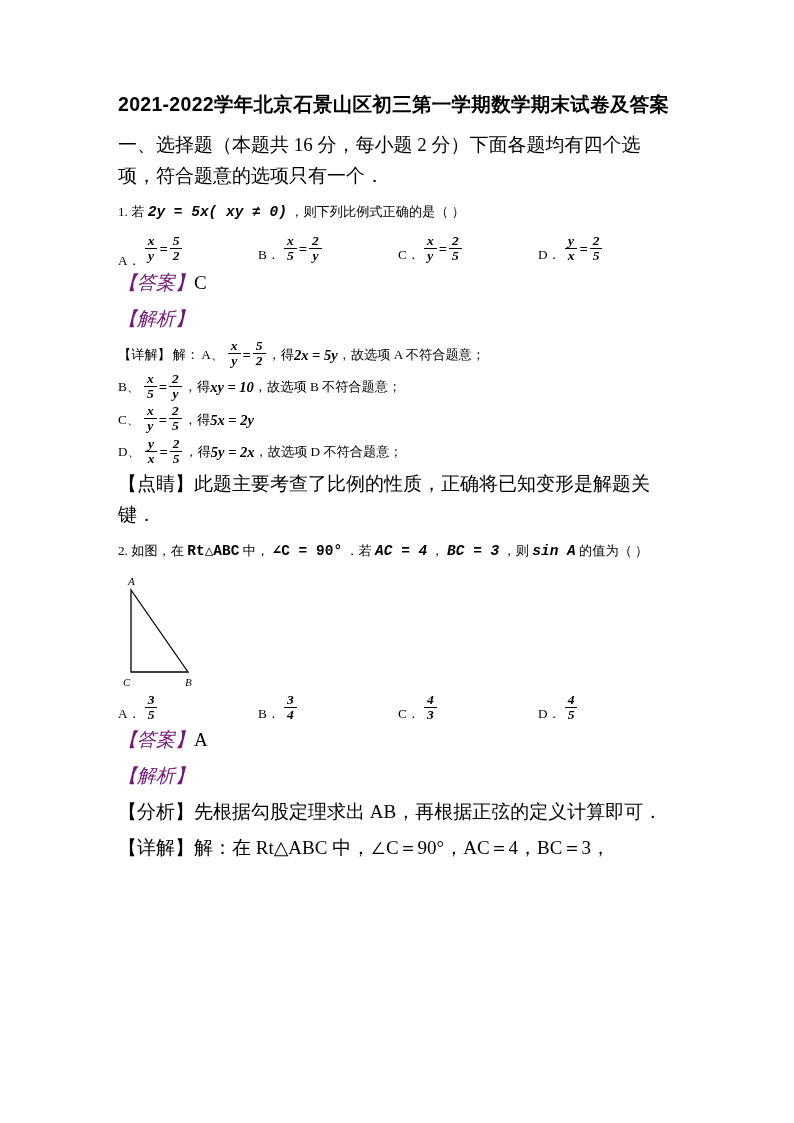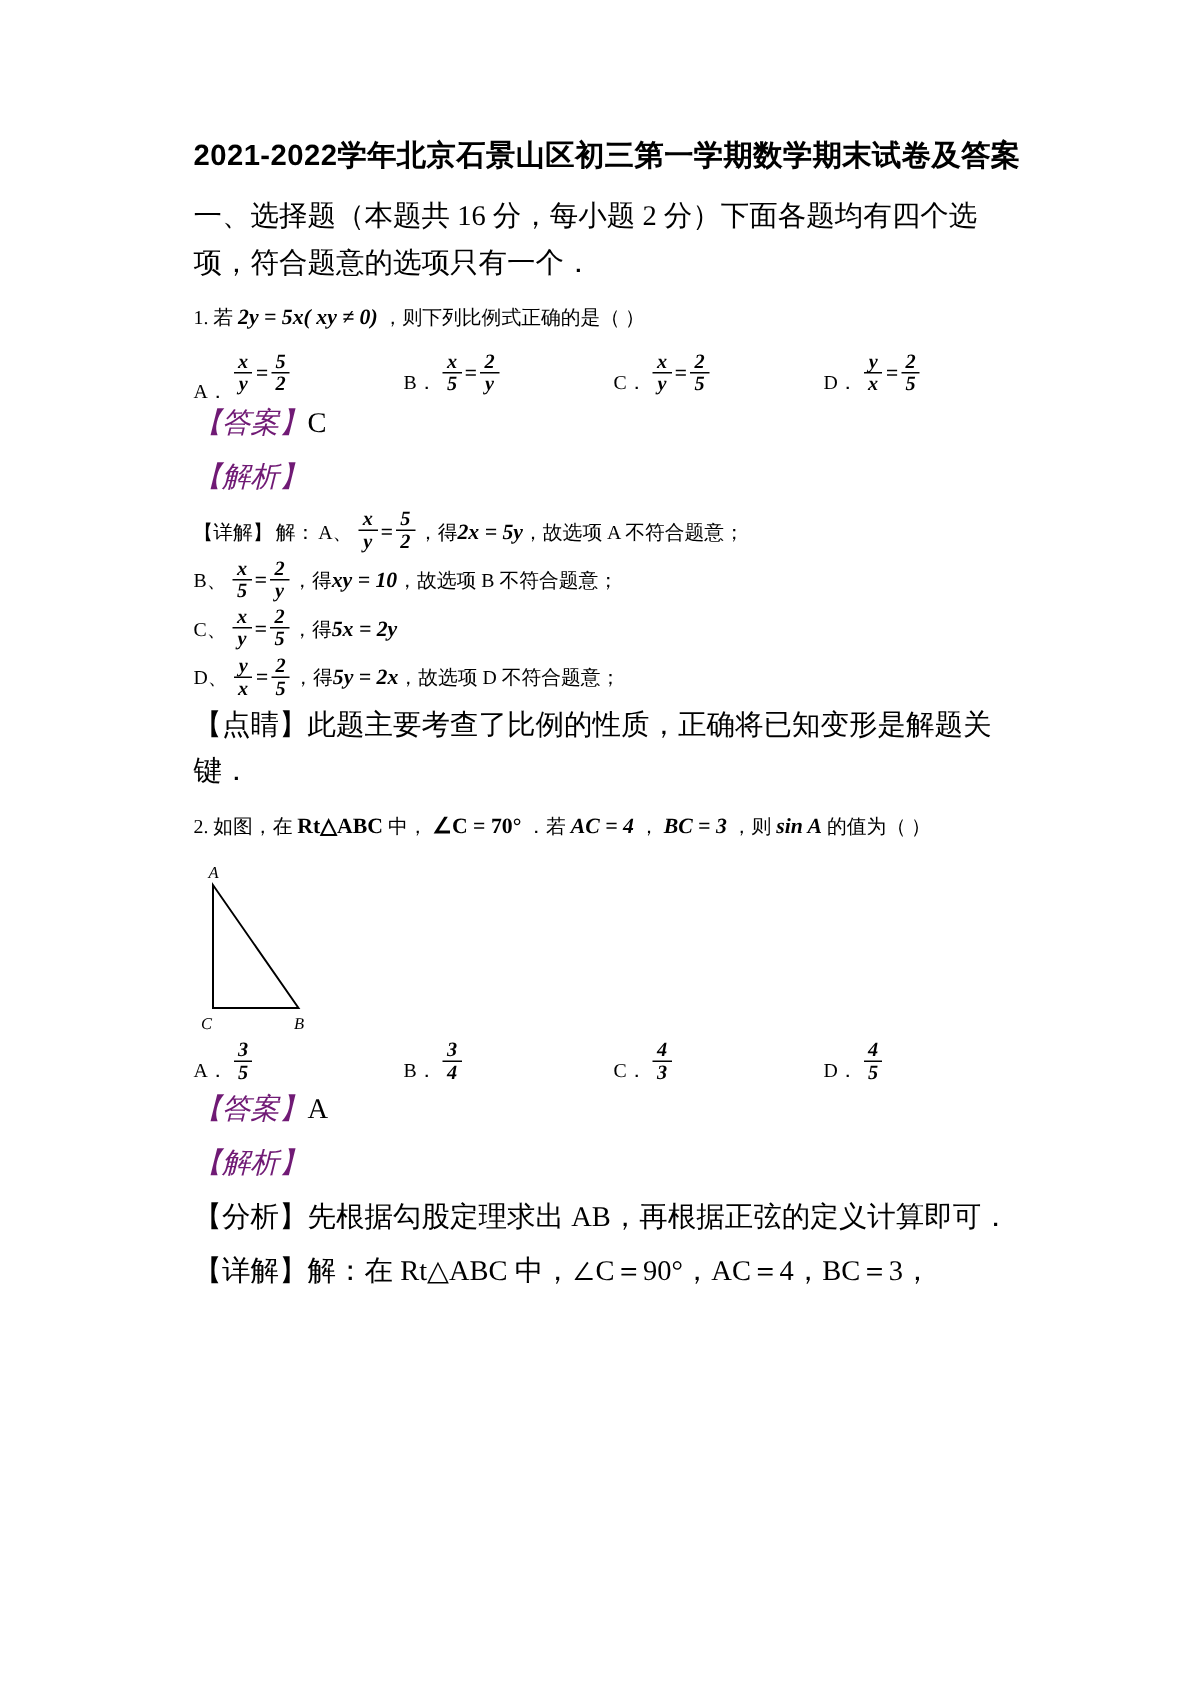--- a/index.html
+++ b/index.html
@@ -17,21 +17,21 @@
   }
   .page {
     position: absolute;
     left: 0; top: 0;
     width: 794px;
     height: 1123px;
     padding: 0;
   }
   .content {
     position: absolute;
-    left: 129px;
+    left: 118px;
     top: 90px;
     width: 560px;
   }
   .doc-title {
     font-family: "Liberation Sans", sans-serif;
     font-size: 19.5px;
     font-weight: bold;
     line-height: 1.45;
     letter-spacing: 0.3px;
     margin: 0 0 12px 0;
@@ -131,21 +131,21 @@
     display: flex;
     width: 560px;
     margin: 4px 0 2px 0;
     align-items: flex-end;
   }
   .opt-frac-row .opt {
     width: 25%;
     display: flex;
     align-items: flex-end;
   }
-  .nowrap { white-space: nowrap; }
+  .nowrap { white-space: nowrap; font-family: Liberation Mono, monospace; }
 </style>
 </head>
 <body>
 
 <div class="page">
   <div class="content">
 
     <h1 class="doc-title">2021-2022学年北京石景山区初三第一学期数学期末试卷及答案</h1>
 
     <p class="para">一、选择题（本题共 16 分，每小题 2 分）下面各题均有四个选项，符合题意的选项只有一个．</p>
@@ -283,21 +283,21 @@
 
     <p class="para">
       <span>【点睛】</span><span>此题主要考查了比例的性质，正确将已知变形是解题关键．</span>
     </p>
 
     <div class="q-line">
       <span>2.</span>
       <span>如图，在</span>
       <span class="bold-up nowrap">Rt△ABC</span>
       <span>中，</span>
-      <span class="bold-up nowrap">∠C = 70°</span>
+      <span class="bold-up nowrap">∠C = 90°</span>
       <span>．若</span>
       <span class="bold-math nowrap">AC = 4</span>
       <span>，</span>
       <span class="bold-math nowrap">BC = 3</span>
       <span>，则</span>
       <span class="bold-math nowrap">sin A</span>
       <span>的值为（      ）</span>
     </div>
 
     <div class="tri-wrap">

